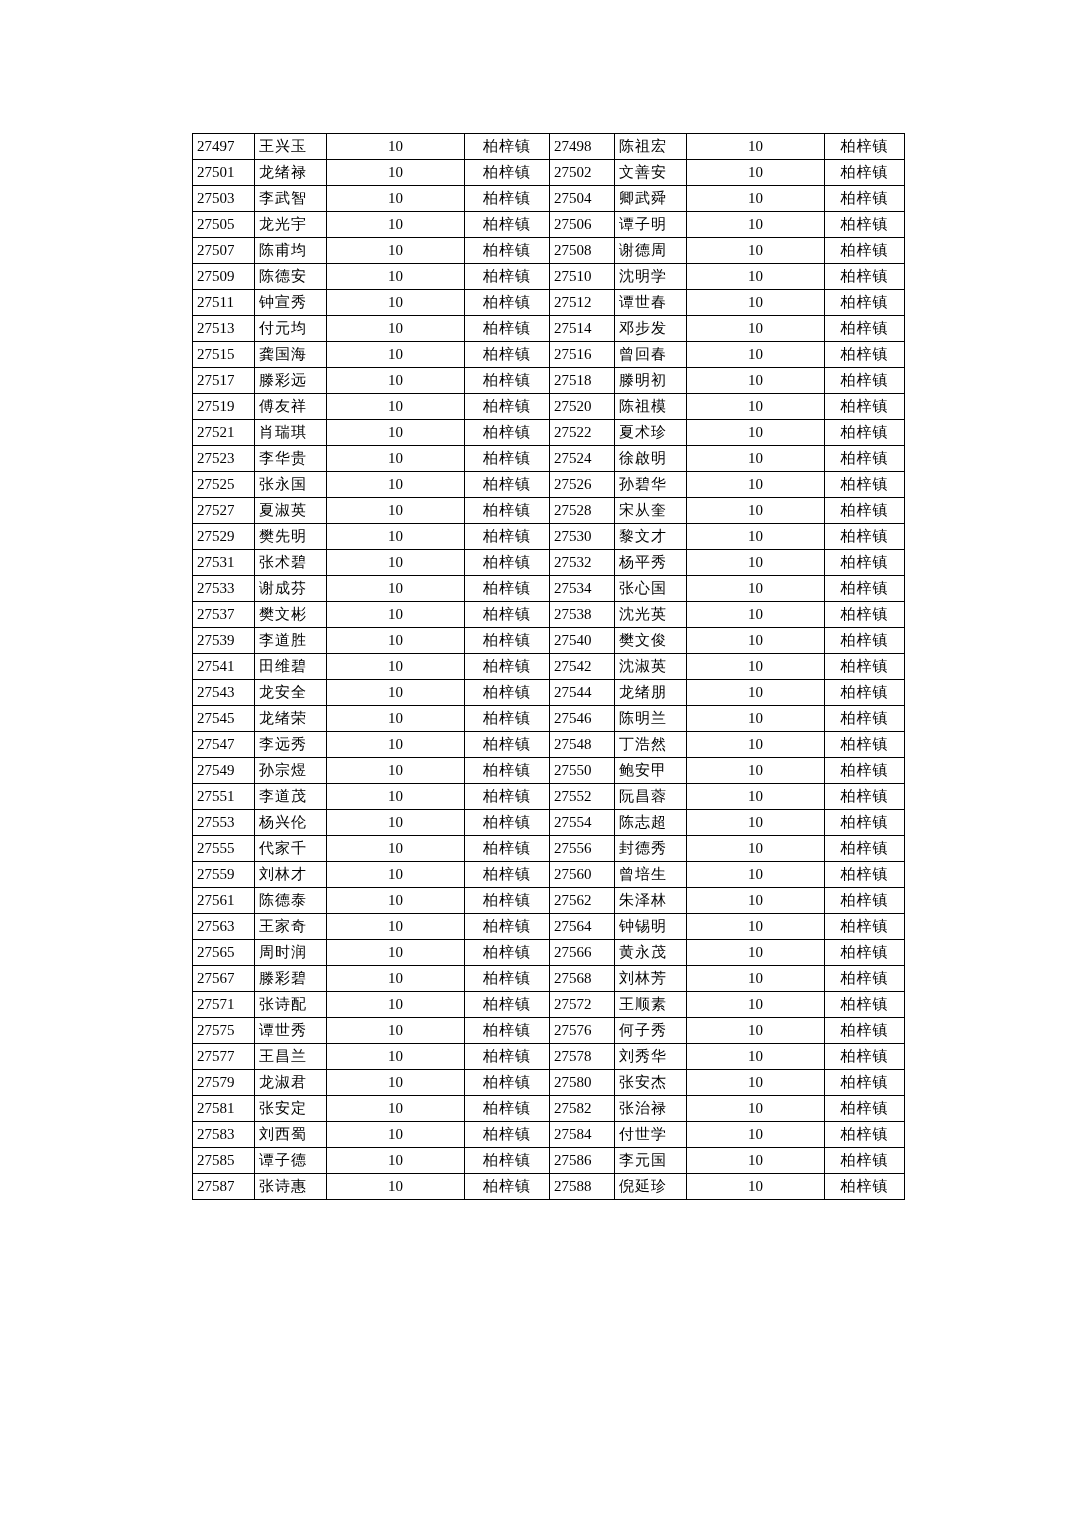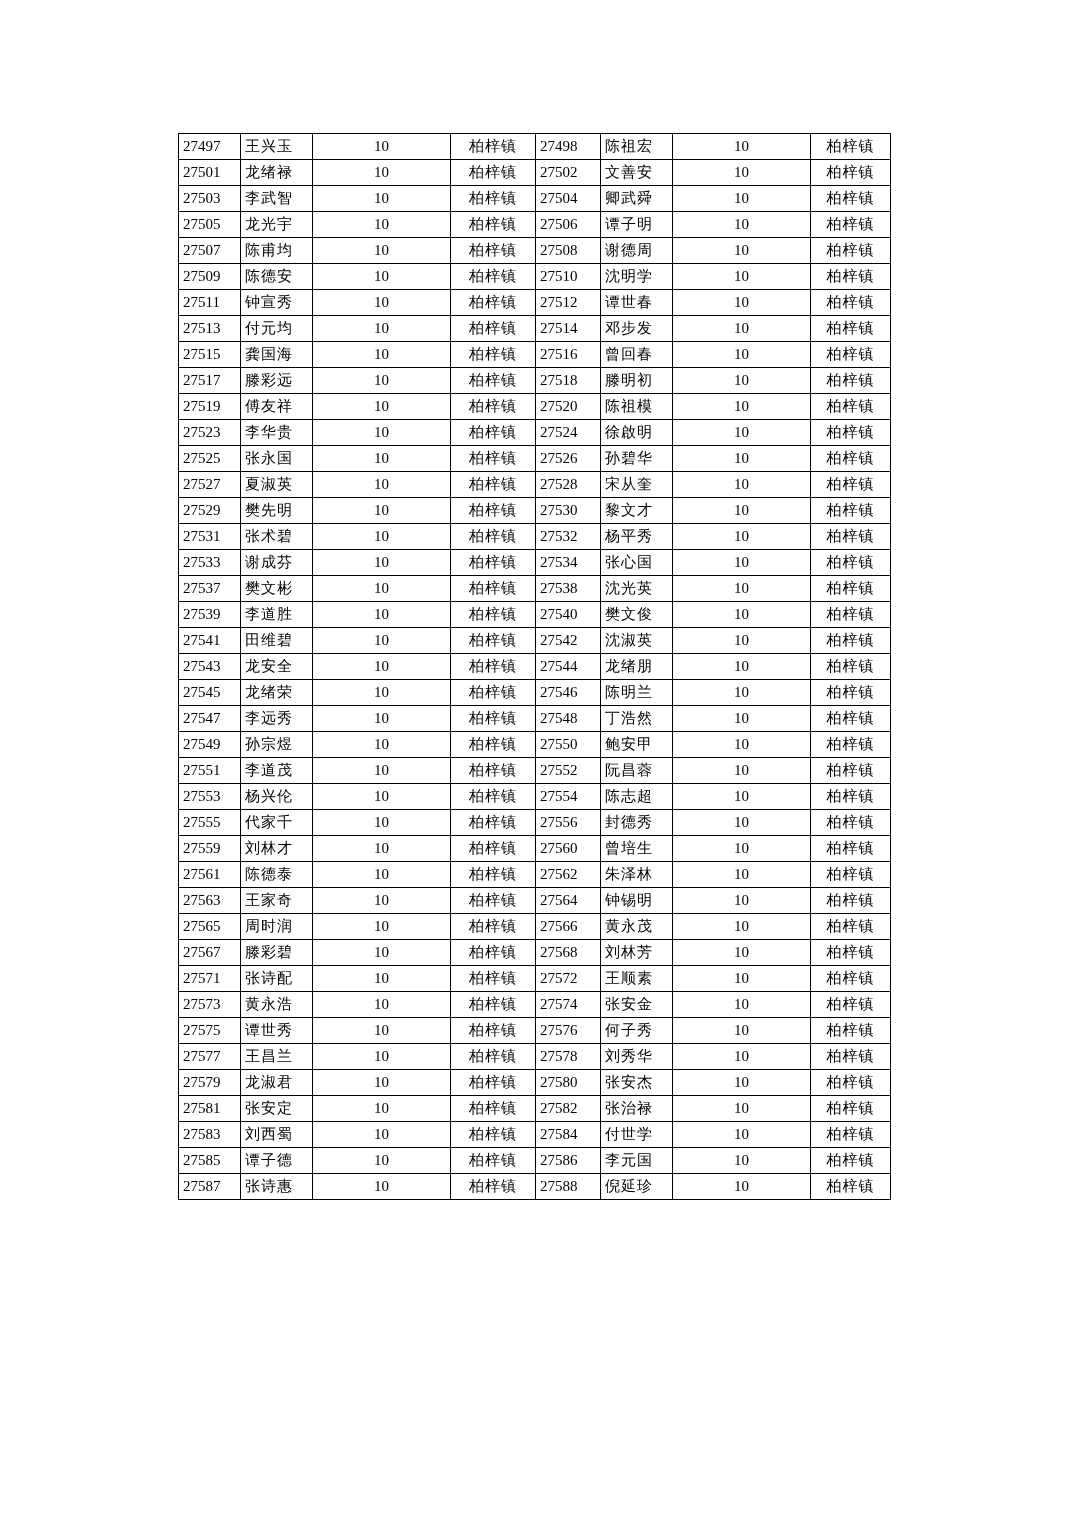--- a/index.html
+++ b/index.html
@@ -16,21 +16,21 @@
   }
   .page {
     position: relative;
     width: 1075px;
     height: 1519px;
     background: #ffffff;
     overflow: hidden;
   }
   table.roster {
     position: absolute;
-    left: 178px;
+    left: 192px;
     top: 133px;
     width: 712px;
     border-collapse: collapse;
     table-layout: fixed;
   }
   table.roster td {
     border: 1px solid #000000;
     height: 25px;
     font-size: 15px;
     line-height: 25px;
@@ -177,20 +177,30 @@
           <td class="c-id">27519</td>
           <td class="c-name">傅友祥</td>
           <td class="c-amt">10</td>
           <td class="c-town">柏梓镇</td>
           <td class="c-id">27520</td>
           <td class="c-name">陈祖模</td>
           <td class="c-amt">10</td>
           <td class="c-town">柏梓镇</td>
         </tr>
         <tr>
+          <td class="c-id">27521</td>
+          <td class="c-name">肖瑞琪</td>
+          <td class="c-amt">10</td>
+          <td class="c-town">柏梓镇</td>
+          <td class="c-id">27522</td>
+          <td class="c-name">夏术珍</td>
+          <td class="c-amt">10</td>
+          <td class="c-town">柏梓镇</td>
+        </tr>
+        <tr>
           <td class="c-id">27523</td>
           <td class="c-name">李华贵</td>
           <td class="c-amt">10</td>
           <td class="c-town">柏梓镇</td>
           <td class="c-id">27524</td>
           <td class="c-name">徐啟明</td>
           <td class="c-amt">10</td>
           <td class="c-town">柏梓镇</td>
         </tr>
         <tr>
@@ -393,30 +403,20 @@
           <td class="c-amt">10</td>
           <td class="c-town">柏梓镇</td>
         </tr>
         <tr>
           <td class="c-id">27571</td>
           <td class="c-name">张诗配</td>
           <td class="c-amt">10</td>
           <td class="c-town">柏梓镇</td>
           <td class="c-id">27572</td>
           <td class="c-name">王顺素</td>
-          <td class="c-amt">10</td>
-          <td class="c-town">柏梓镇</td>
-        </tr>
-        <tr>
-          <td class="c-id">27573</td>
-          <td class="c-name">黄永浩</td>
-          <td class="c-amt">10</td>
-          <td class="c-town">柏梓镇</td>
-          <td class="c-id">27574</td>
-          <td class="c-name">张安金</td>
           <td class="c-amt">10</td>
           <td class="c-town">柏梓镇</td>
         </tr>
         <tr>
           <td class="c-id">27575</td>
           <td class="c-name">谭世秀</td>
           <td class="c-amt">10</td>
           <td class="c-town">柏梓镇</td>
           <td class="c-id">27576</td>
           <td class="c-name">何子秀</td>

